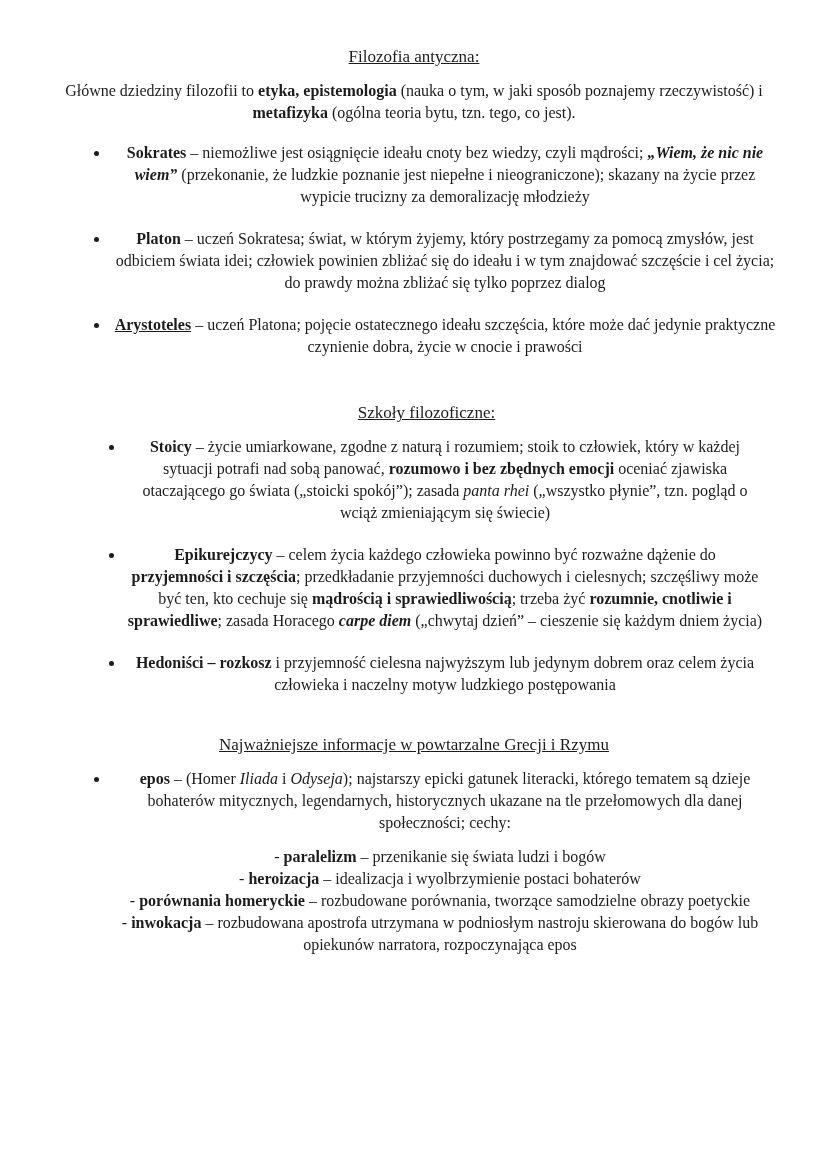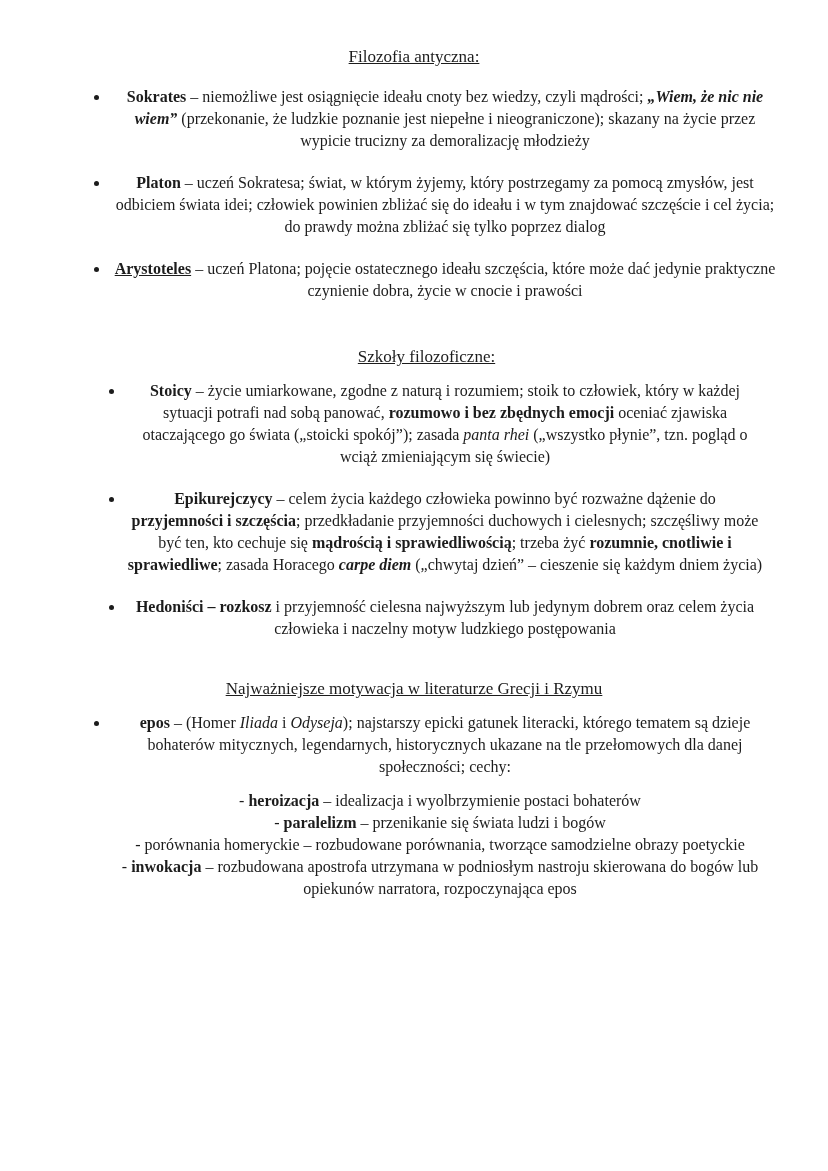--- a/index.html
+++ b/index.html
@@ -57,42 +57,43 @@
   }
   .subline { margin: 0; }
 </style>
 </head>
 <body>
 
 <div class="page">
 
   <h2 class="heading">Filozofia antyczna:</h2>
 
+  <p class="para"><span>Główne dziedziny filozofii to </span><span style="font-weight: bold;">etyka, epistemologia</span><span> (nauka o tym, w jaki sposób poznajemy rzeczywistość) i </span><span style="font-weight: bold;">metafizyka</span><span> (ogólna teoria bytu, tzn. tego, co jest).</span></p>
 
   <ul class="bullets level1">
     <li><span style="font-weight: bold;">Sokrates</span><span> – niemożliwe jest osiągnięcie ideału cnoty bez wiedzy, czyli mądrości; </span><span style="font-weight: bold; font-style: italic;">„Wiem, że nic nie wiem”</span><span> (przekonanie, że ludzkie poznanie jest niepełne i nieograniczone); skazany na życie przez wypicie trucizny za demoralizację młodzieży</span></li>
     <li><span style="font-weight: bold;">Platon</span><span> – uczeń Sokratesa; świat, w którym żyjemy, który postrzegamy za pomocą zmysłów, jest odbiciem świata idei; człowiek powinien zbliżać się do ideału i w tym znajdować szczęście i cel życia; do prawdy można zbliżać się tylko poprzez dialog</span></li>
     <li><span style="font-weight: bold; text-decoration: underline;">Arystoteles</span><span> – uczeń Platona; pojęcie ostatecznego ideału szczęścia, które może dać jedynie praktyczne czynienie dobra, życie w cnocie i prawości</span></li>
   </ul>
 
   <h2 class="heading indent1 gap-large">Szkoły filozoficzne:</h2>
 
   <ul class="bullets level2">
     <li><span style="font-weight: bold;">Stoicy</span><span> – życie umiarkowane, zgodne z naturą i rozumiem; stoik to człowiek, który w każdej sytuacji potrafi nad sobą panować, </span><span style="font-weight: bold;">rozumowo i bez zbędnych emocji</span><span> oceniać zjawiska otaczającego go świata („stoicki spokój”); zasada </span><span style="font-style: italic;">panta rhei</span><span> („wszystko płynie”, tzn. pogląd o wciąż zmieniającym się świecie)</span></li>
     <li><span style="font-weight: bold;">Epikurejczycy</span><span> – celem życia każdego człowieka powinno być rozważne dążenie do </span><span style="font-weight: bold;">przyjemności i szczęścia</span><span>; przedkładanie przyjemności duchowych i cielesnych; szczęśliwy może być ten, kto cechuje się </span><span style="font-weight: bold;">mądrością i sprawiedliwością</span><span>; trzeba żyć </span><span style="font-weight: bold;">rozumnie, cnotliwie i sprawiedliwe</span><span>; zasada Horacego </span><span style="font-weight: bold; font-style: italic;">carpe diem</span><span> („chwytaj dzień” – cieszenie się każdym dniem życia)</span></li>
     <li><span style="font-weight: bold;">Hedoniści – rozkosz</span><span> i przyjemność cielesna najwyższym lub jedynym dobrem oraz celem życia człowieka i naczelny motyw ludzkiego postępowania</span></li>
   </ul>
 
-  <h2 class="heading gap-medium">Najważniejsze motywacja w literaturze Grecji i Rzymu</h2>
+  <h2 class="heading gap-medium">Najważniejsze informacje w powtarzalne Grecji i Rzymu</h2>
 
   <ul class="bullets level1 level1-lit">
     <li>
       <span><span style="font-weight: bold;">epos</span><span> – (Homer </span><span style="font-style: italic;">Iliada</span><span> i </span><span style="font-style: italic;">Odyseja</span><span>); najstarszy epicki gatunek literacki, którego tematem są dzieje bohaterów mitycznych, legendarnych, historycznych ukazane na tle przełomowych dla danej społeczności; cechy:</span></span>
       <div class="subfeatures">
+        <div class="subline"><span>- </span><span style="font-weight: bold;">paralelizm</span><span> – przenikanie się świata ludzi i bogów</span></div>
         <div class="subline"><span>- </span><span style="font-weight: bold;">heroizacja</span><span> – idealizacja i wyolbrzymienie postaci bohaterów</span></div>
-        <div class="subline"><span>- </span><span style="font-weight: bold;">paralelizm</span><span> – przenikanie się świata ludzi i bogów</span></div>
-        <div class="subline"><span>- </span><span style="font-weight: normal;">porównania homeryckie</span><span> – rozbudowane porównania, tworzące samodzielne obrazy poetyckie</span></div>
+        <div class="subline"><span>- </span><span style="font-weight: bold;">porównania homeryckie</span><span> – rozbudowane porównania, tworzące samodzielne obrazy poetyckie</span></div>
         <div class="subline"><span>- </span><span style="font-weight: bold;">inwokacja</span><span> – rozbudowana apostrofa utrzymana w podniosłym nastroju skierowana do bogów lub opiekunów narratora, rozpoczynająca epos</span></div>
       </div>
     </li>
   </ul>
 
 </div>
 
 </body></html>

